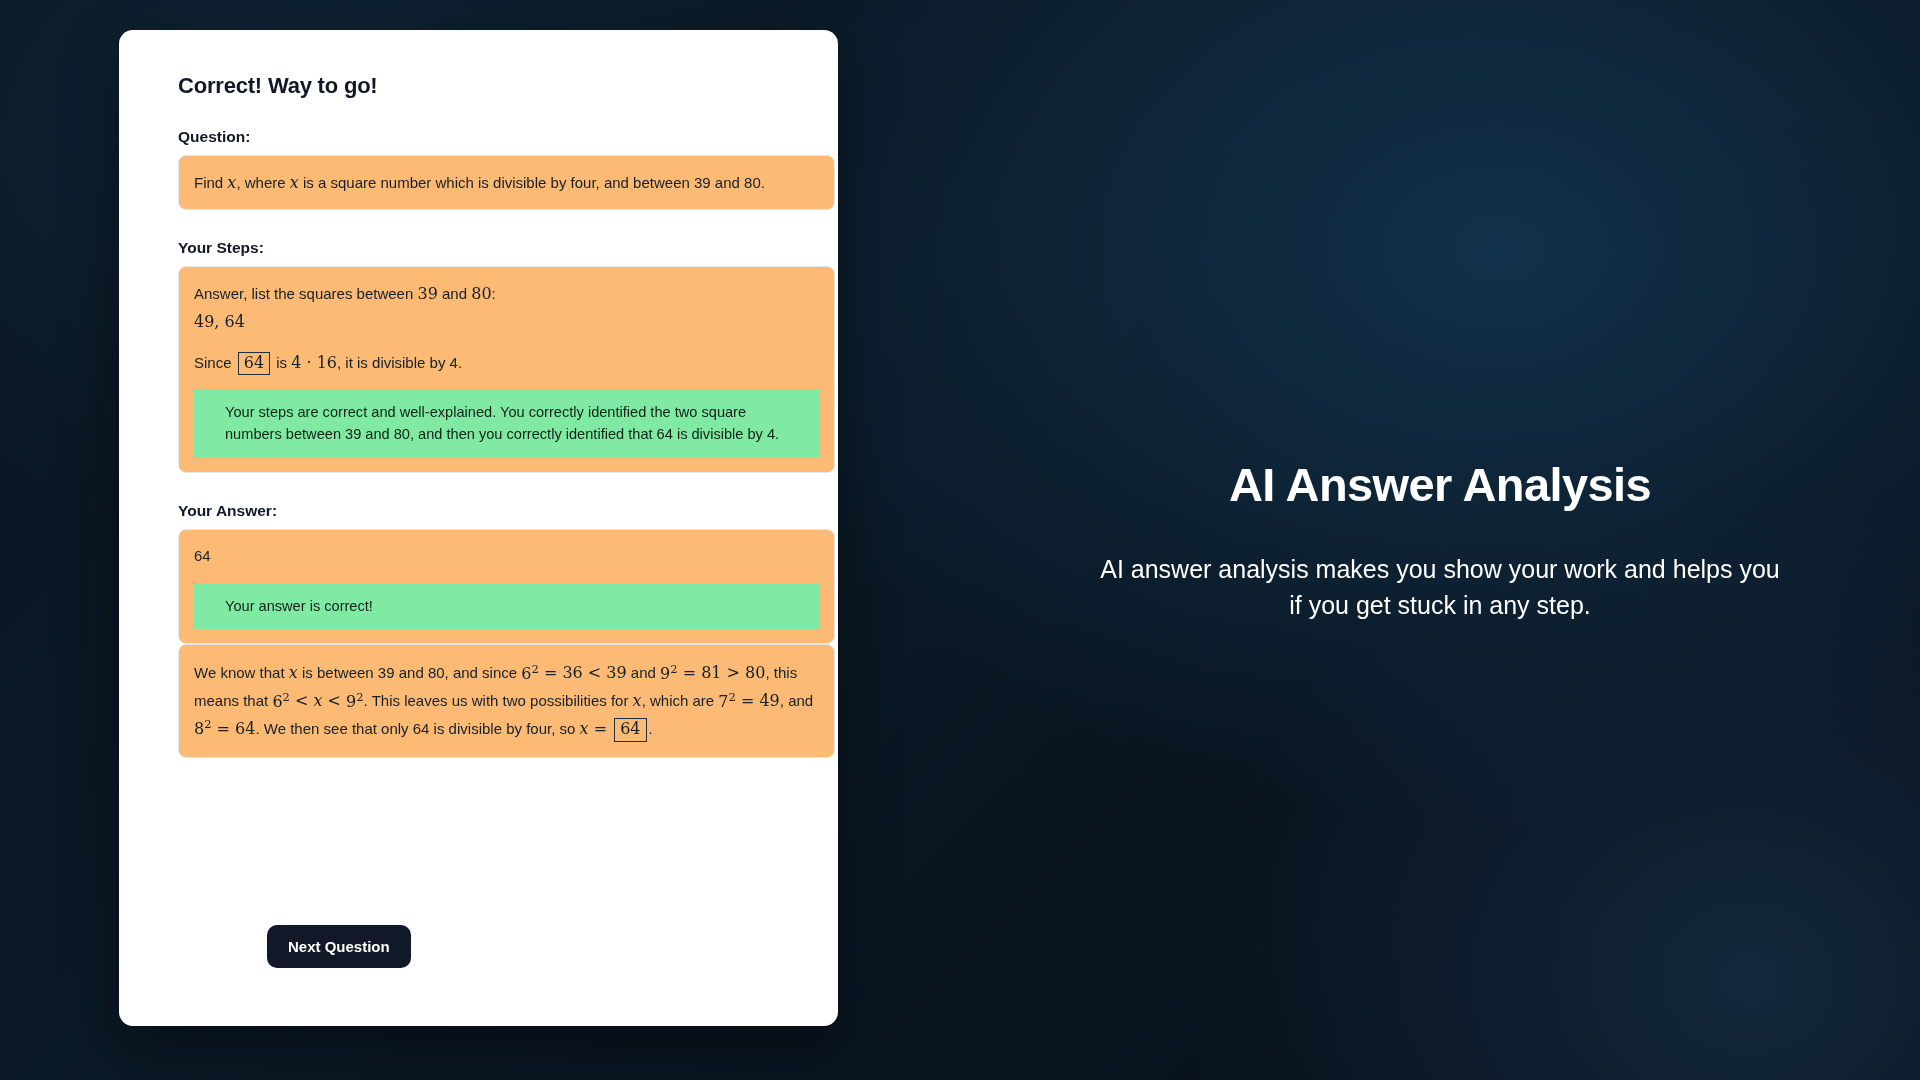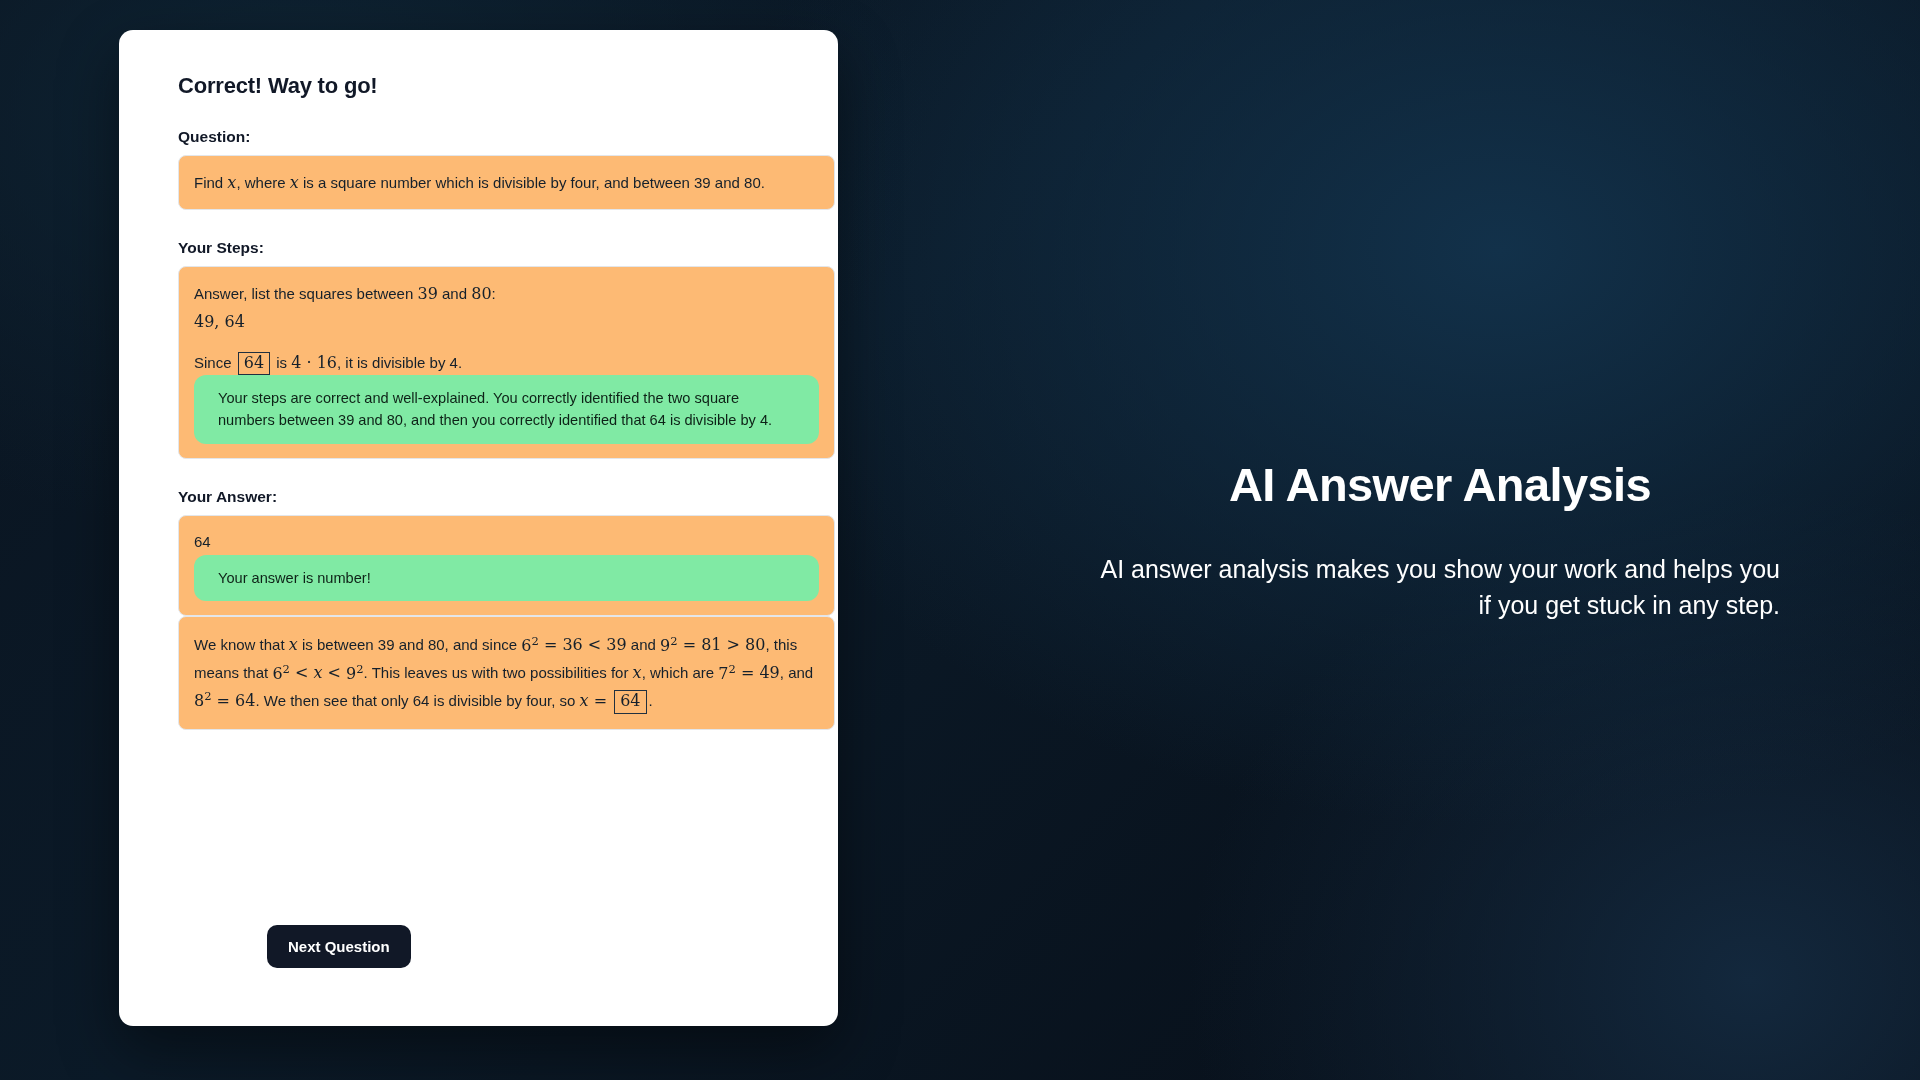--- a/index.html
+++ b/index.html
@@ -80,23 +80,24 @@
     display: inline-block;
     line-height: 1.15;
   }
   sup { font-size: 0.72em; }
 
   .steps-line { margin: 0; }
   .steps-line + .steps-line { margin-top: 2px; }
   .steps-gap { height: 16px; }
 
   .feedback {
+    margin-top: 14px;
     background: #80eaa4;
-    border-radius: 12px;
-    padding: 12px 24px;
+    border-radius: 0;
+    padding: 12px 31px;
     font-size: 14.6px;
     line-height: 1.52;
     color: #0d2217;
   }
 
   .answer-panel { padding-bottom: 14px; }
   .answer-value { font-size: 15px; color: #15202b; padding-bottom: 2px; }
 
   .full-answer { line-height: 1.72; }
 
@@ -120,21 +121,21 @@
     position: absolute;
     left: 960px;
     top: 0;
     width: 960px;
     height: 1080px;
     display: flex;
     flex-direction: column;
     justify-content: center;
     align-items: center;
     padding: 0 90px;
-    text-align: right;
+    text-align: center;
   }
   .hero-title {
     color: #ffffff;
     font-size: 47px;
     font-weight: bold;
     letter-spacing: -0.6px;
     margin: 0 0 40px 0;
   }
   .hero-sub {
     color: #ffffff;
@@ -173,21 +174,21 @@
           <span>Since </span><span class="boxed">64</span><span> is </span><span class="mathn">4 · 16</span><span>, it is divisible by 4.</span>
         </div>
         <div class="feedback">Your steps are correct and well-explained. You correctly identified the two square numbers between 39 and 80, and then you correctly identified that 64 is divisible by 4.</div>
       </div>
     </div>
 
     <div class="section">
       <div class="section-label">Your Answer:</div>
       <div class="panel answer-panel">
         <div class="answer-value">64</div>
-        <div class="feedback">Your answer is number!</div>
+        <div class="feedback">Your answer is correct!</div>
       </div>
     </div>
 
     <div class="section">
       <div class="panel full-answer">
         <span>We know that </span><span class="math">x</span><span> is between 39 and 80, and since </span><span class="mathn"><span>6</span><sup>2</sup></span><span class="mathn"> = 36 &lt; 39</span><span> and </span><span class="mathn"><span>9</span><sup>2</sup></span><span class="mathn"> = 81 &gt; 80</span><span>, this means that </span><span class="mathn"><span>6</span><sup>2</sup></span><span class="mathn"> &lt; </span><span class="math">x</span><span class="mathn"> &lt; </span><span class="mathn"><span>9</span><sup>2</sup></span><span>. This leaves us with two possibilities for </span><span class="math">x</span><span>, which are </span><span class="mathn"><span>7</span><sup>2</sup></span><span class="mathn"> = 49</span><span>, and </span><span class="mathn"><span>8</span><sup>2</sup></span><span class="mathn"> = 64</span><span>. We then see that only 64 is divisible by four, so </span><span class="math">x</span><span class="mathn"> = </span><span class="boxed">64</span><span>.</span>
       </div>
     </div>
 
     <button class="next-btn">Next Question</button>

